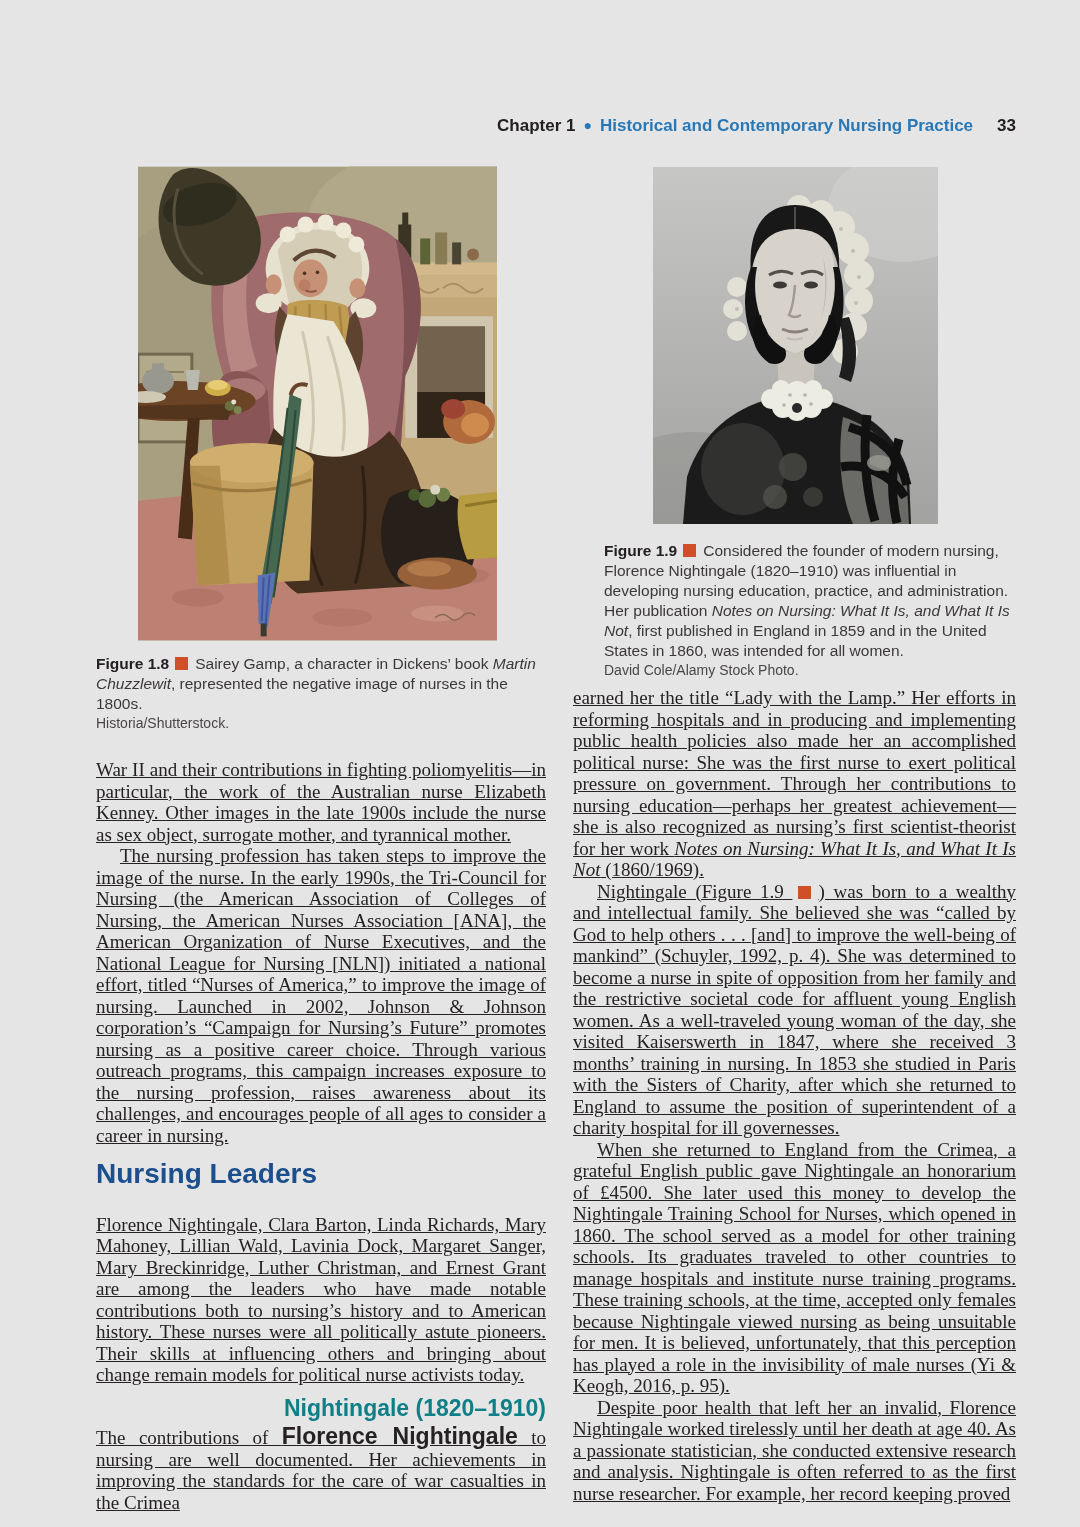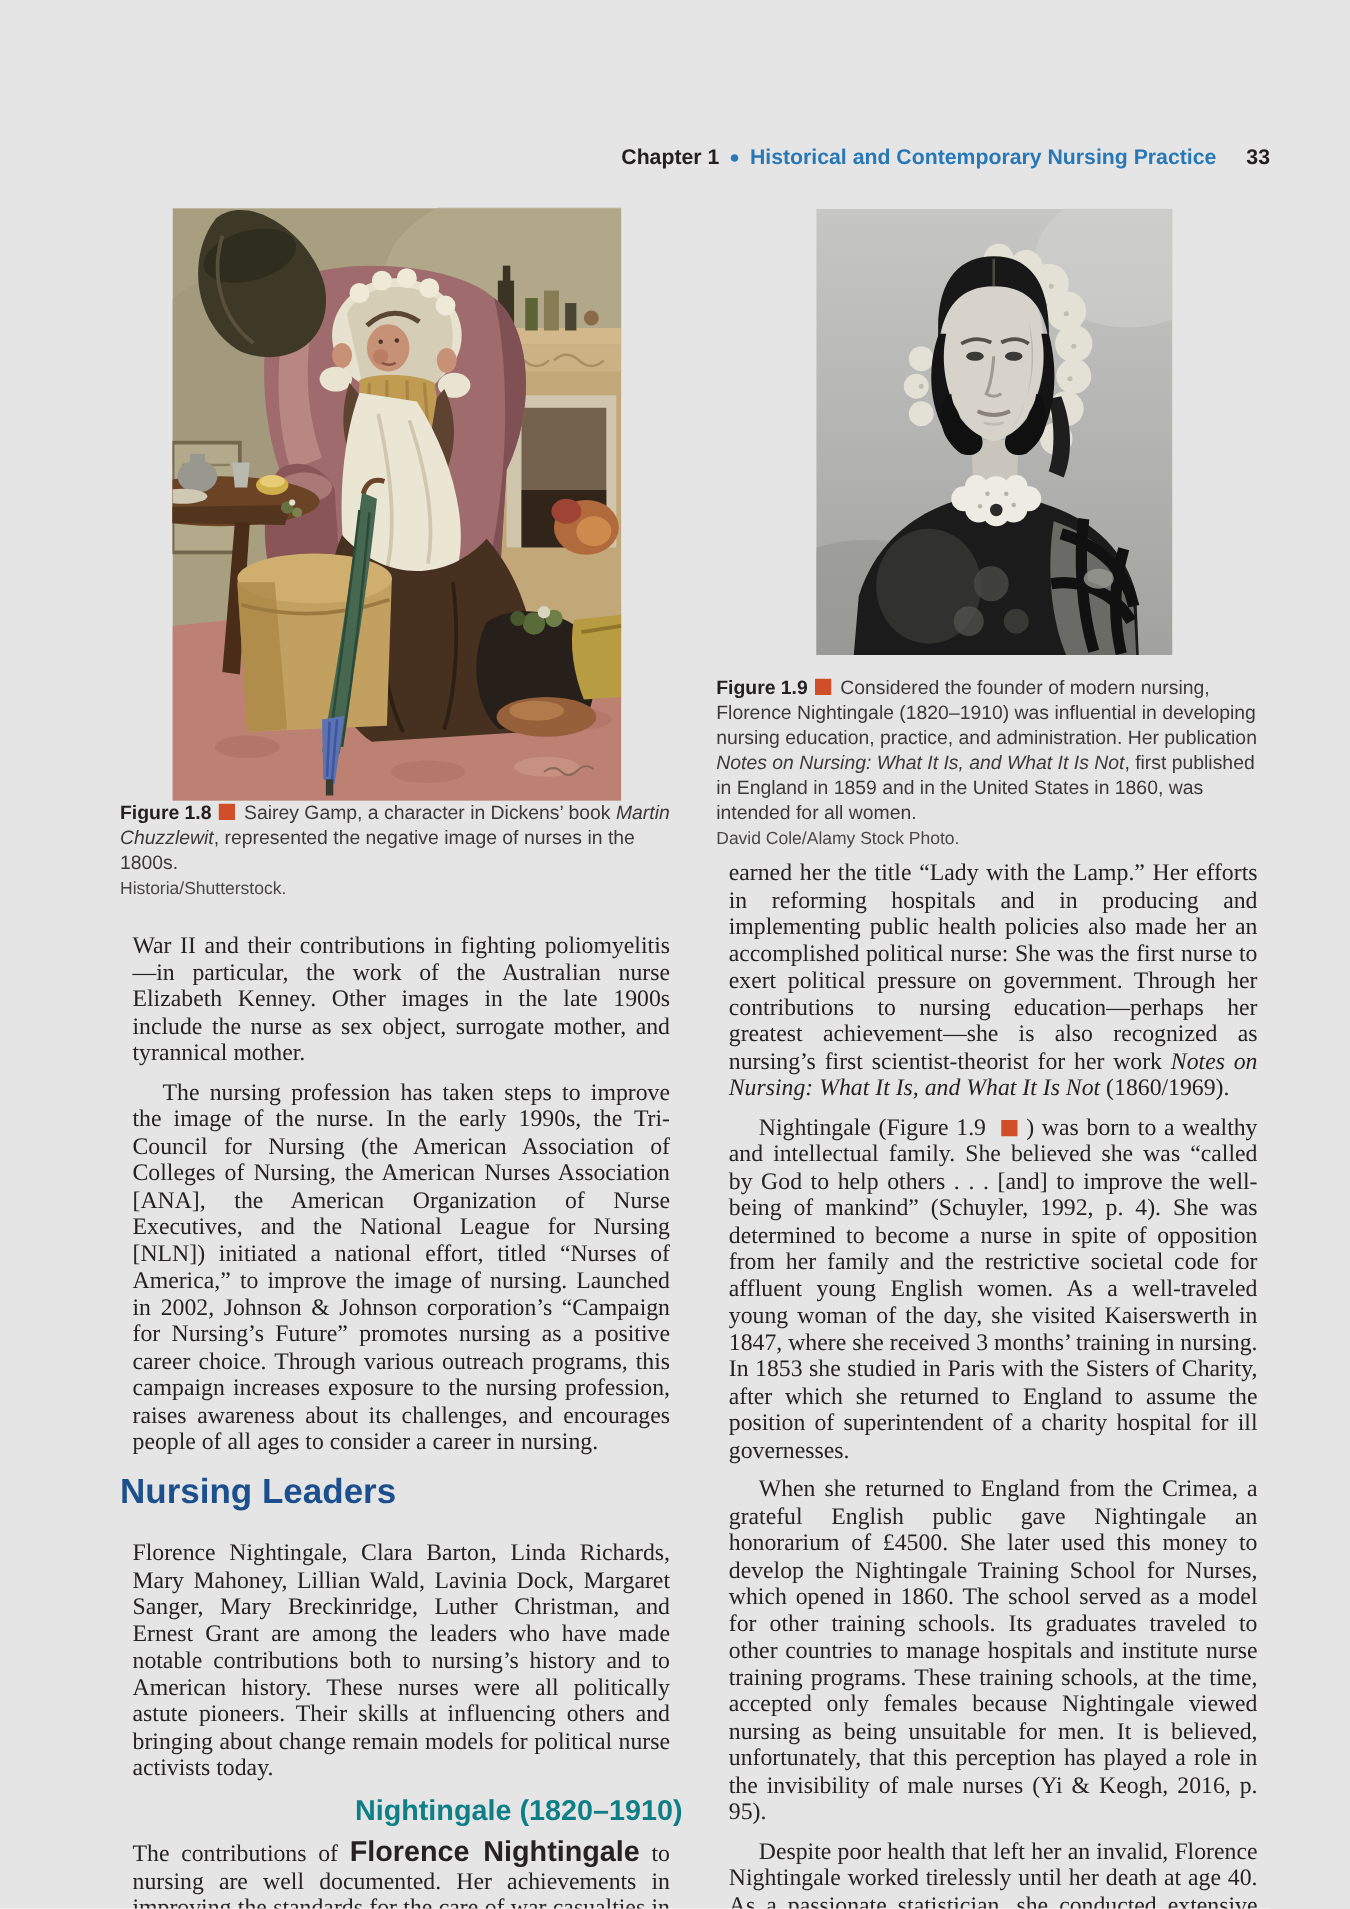--- a/index.html
+++ b/index.html
@@ -19,43 +19,43 @@
 
   
   .col-left  { position:absolute; left:96px;  top:166px; width:450px; }
   .col-right { position:absolute; left:573px; top:167px; width:443px; }
 
   figure { margin:0; padding:0; }
   .fig18-art { margin-left:42px; width:359px; height:475px; }
   .fig19-art { margin-left:80px; width:285px; height:357px; }
   .fig18-art svg, .fig19-art svg { display:block; width:100%; height:100%; }
 
-  .fig18 figcaption { }
-  .fig19 figcaption { margin-top:17px; }
+  .fig18 figcaption { margin-top:13px; }
+  .fig19 figcaption { margin-top:17px;margin-left:31px; }
 
   .caption {
     font-family:"Liberation Sans", sans-serif;
     font-size:15.5px; line-height:20px; color:#3c3839; margin:0;
   }
   .cap-label { font-weight:bold; color:#242021; }
   .fig-square { display:inline-block; width:13px; height:13px; background:#d14f28; margin:0 7px 0 6px; vertical-align:-1px; }
   .credit {
     font-family:"Liberation Sans", sans-serif;
     font-size:14px; line-height:15px; color:#4a4647; margin:2px 0 0 0;
   }
 
   
   .body-blocks {
     font-family:"Liberation Serif", serif;
     font-size:19px; line-height:21.5px; color:#262223;
     text-align:justify;
   }
   .col-left  .body-blocks { margin-top:28px; }
   .col-right .body-blocks { margin-top:9px; }
-  p.body-para { margin:10px; }
+  p.body-para { margin:0;text-decoration:underline; }
   p.indent { text-indent:24px; }
 
   .h-major {
     font-family:"Liberation Sans", sans-serif;
     font-size:28px; font-weight:bold; color:#1c4f8e;
     margin:13px 0 24px 0; text-align:left; line-height:1.1;
   }
   .h-minor {
     font-family:"Liberation Sans", sans-serif;
     font-size:23px; font-weight:bold; color:#0e7f87;

